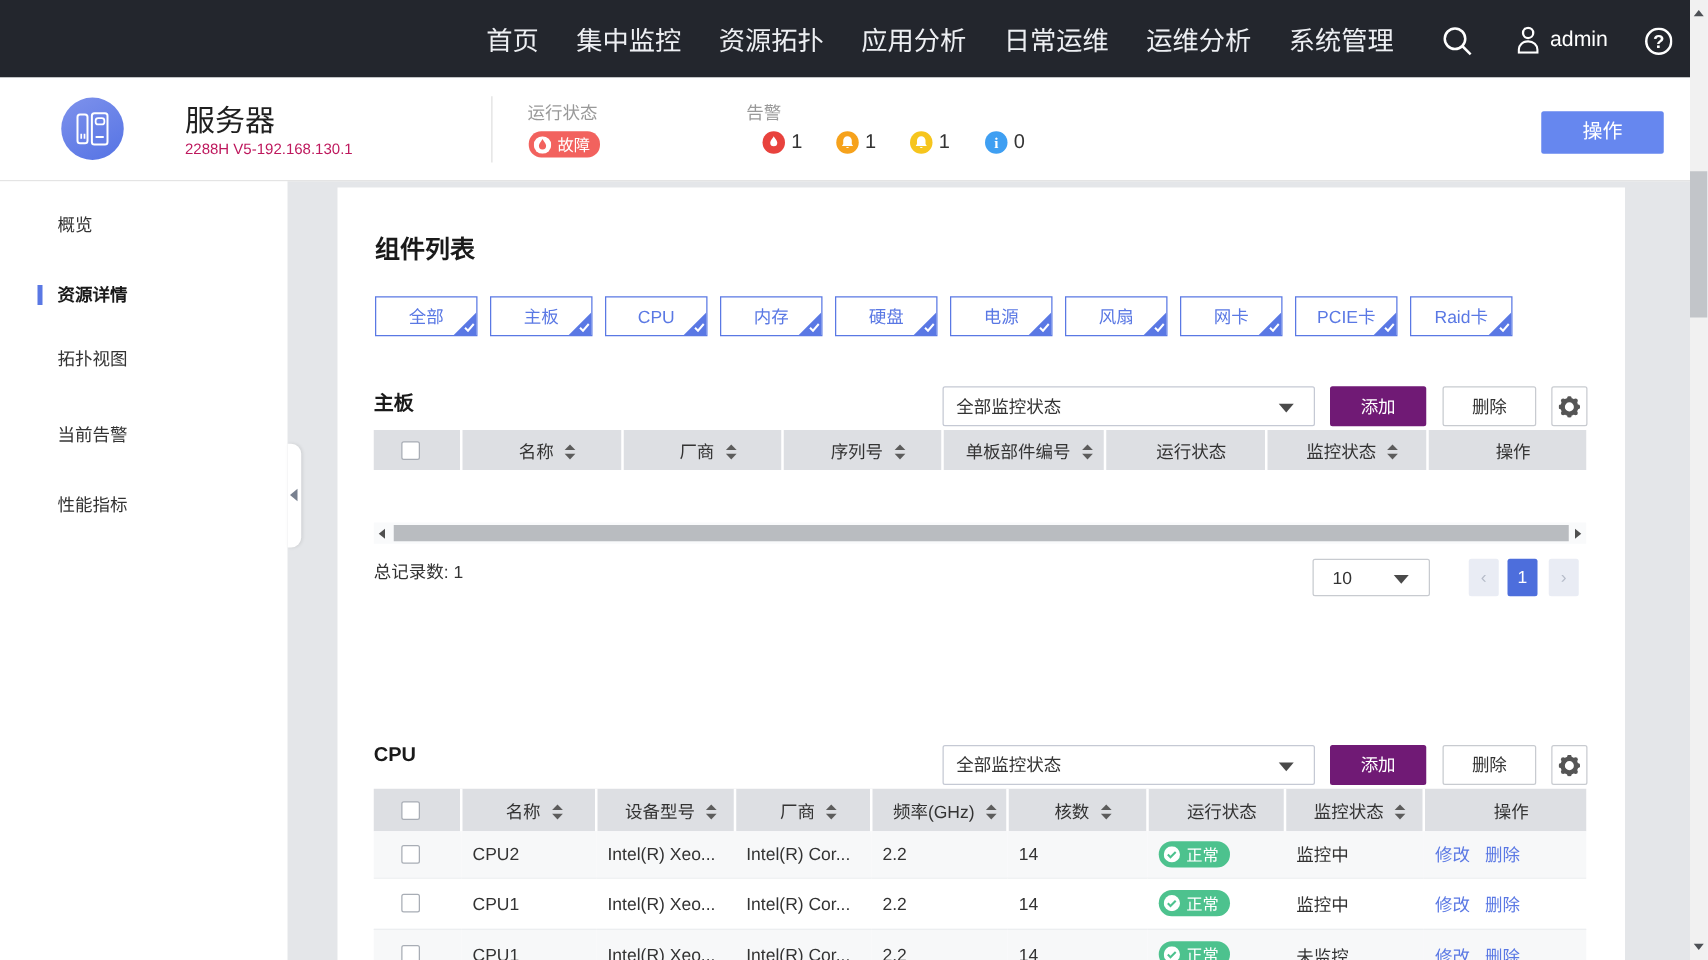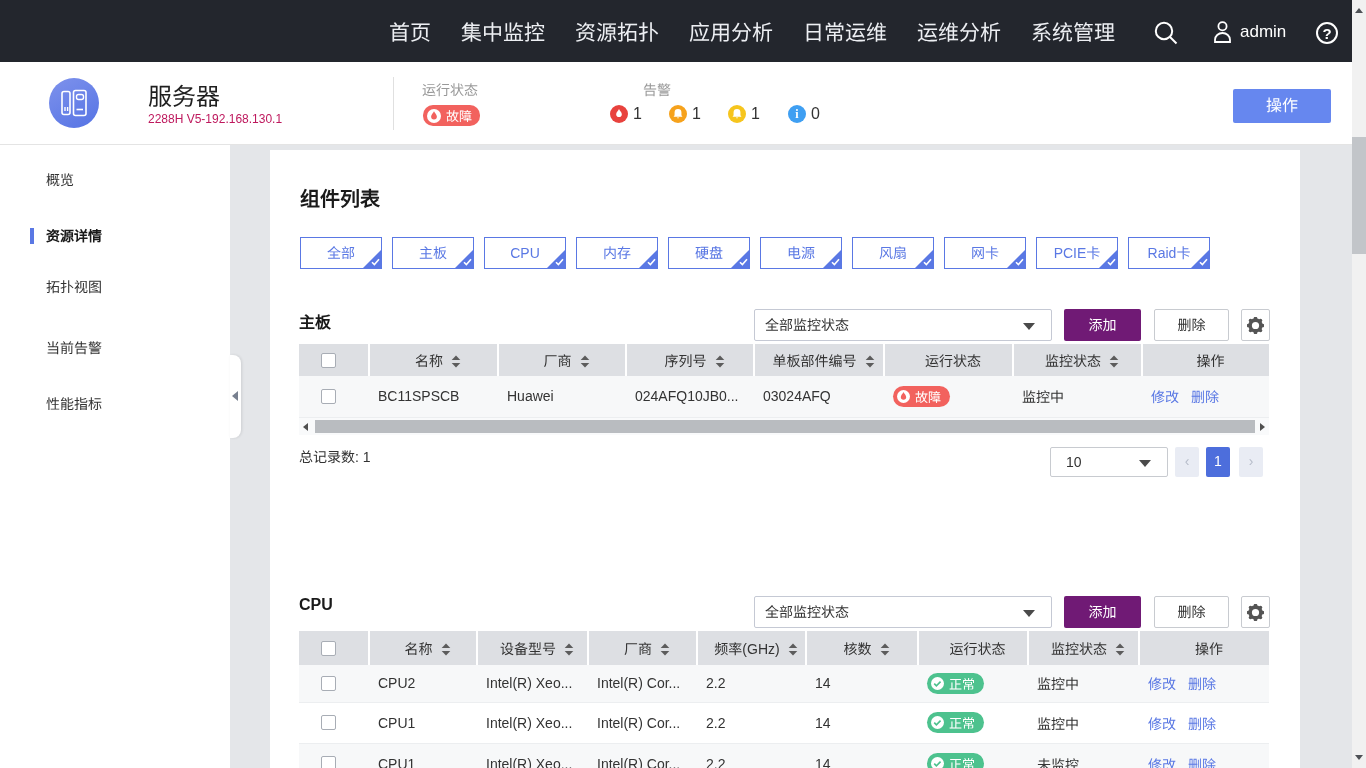--- a/index.html
+++ b/index.html
@@ -54,21 +54,21 @@
   table.tbl td { padding:0 0 0 9px; border-bottom:1px solid #eceef0; }
   .cb { width:15px; height:15px; border:1px solid #a8adb5; border-radius:2px; background:#fff; margin-left:22px; }
   .sort { display:inline-block; vertical-align:-2px; margin-left:8px; }
   .pill { display:inline-flex; align-items:center; width:57px; height:21px; border-radius:11px; color:#fff; font-size:13px; }
   .pill.red { background:#f2625e; }
   .pill.green { background:#4dc28e; }
   .lnk { color:#5a78e4; }
   .hscroll { position:absolute; left:29px; width:970px; height:17px; background:#f9fafb; }
   .hscroll .thumb { position:absolute; left:16px; top:2px; height:13px; background:#b9bcc0; }
   .total { position:absolute; left:29px; font-size:14px; color:#333; }
-  .psel { position:absolute; left:780px; width:118px; height:30px; border:1px solid #c8cbd0; border-radius:2px; background:#fff; line-height:28px; padding-left:15px; }
+  .psel { position:absolute; left:780px; width:94px; height:30px; border:1px solid #c8cbd0; border-radius:2px; background:#fff; line-height:28px; padding-left:15px; }
   .psel i { position:absolute; right:16px; top:12px; border:6px solid transparent; border-top:7px solid #4a4a4a; }
   .pbox { position:absolute; width:24px; height:30px; border-radius:2px; background:#e9ecf4; color:#b6bcc9; text-align:center; line-height:28px; font-size:14px; }
   .pbox.on { background:#4d6edc; color:#fff; }
 
   
   #vsb { left:1352px; top:0; width:14px; height:768px; background:#f1f1f1; }
   #vsb .thumb { position:absolute; left:0; top:137px; width:14px; height:117px; background:#c2c5c9; }
   .tri-up { width:0; height:0; border:4px solid transparent; border-bottom:5px solid #4e5156; position:absolute; left:3px; top:4px; }
   .tri-dn { width:0; height:0; border:4px solid transparent; border-top:5px solid #4e5156; position:absolute; left:3px; bottom:4px; }
 </style>
@@ -115,21 +115,21 @@
     <div class="sub">2288H V5-192.168.130.1</div>
     <div class="vline"></div>
     <div class="glabel" style="left:422px;">运行状态</div>
     <div class="statuspill">
       <svg style="margin-left:4px" width="14" height="14" viewBox="0 0 14 14">
         <circle cx="7" cy="7" r="7" fill="#fff"></circle>
         <path d="M7 2.2 C7.6 3.8 9.9 5.6 9.9 7.6 a2.9 2.9 0 0 1 -5.8 0 C4.1 5.6 6.4 3.8 7 2.2 z" fill="#f2625e"></path>
       </svg>
       <span style="margin-left:5px">故障</span>
     </div>
-    <div class="glabel" style="left:643px;">告警</div>
+    <div class="glabel" style="left:597px;">告警</div>
     <div class="alarm" style="left:610px;">
       <div class="c" style="background:#e8423d">
         <svg width="12" height="12" viewBox="0 0 14 14">
           <path d="M7 1.2 C7.7 3 10.3 5 10.3 7.2 a3.3 3.3 0 0 1 -6.6 0 C3.7 5 6.3 3 7 1.2 z" fill="#fff"></path>
         </svg>
       </div>
       <span class="n">1</span>
     </div>
     <div class="alarm" style="left:669px;">
       <div class="c" style="background:#f6a21c">
@@ -253,38 +253,20 @@
         <th>单板部件编号<span class="sort"><svg width="10" height="13" viewBox="0 0 10 13">
                 <path d="M5 0.5 L9.3 5 H0.7 z" fill="#5c5c5c"></path>
                 <path d="M5 12.5 L0.7 8 H9.3 z" fill="#5c5c5c"></path>
               </svg></span></th>
         <th>运行状态</th>
         <th>监控状态<span class="sort"><svg width="10" height="13" viewBox="0 0 10 13">
                 <path d="M5 0.5 L9.3 5 H0.7 z" fill="#5c5c5c"></path>
                 <path d="M5 12.5 L0.7 8 H9.3 z" fill="#5c5c5c"></path>
               </svg></span></th>
         <th>操作</th>
-      </tr>
-      <tr style="background:#f7f8f9;height:41px;">
-        <td style="padding:0">
-            <div class="cb"></div>
-          </td>
-        <td>BC11SPSCB</td>
-        <td>Huawei</td>
-        <td>024AFQ10JB0...</td>
-        <td>03024AFQ</td>
-        <td><span class="pill red">
-              <svg style="margin-left:4px" width="13" height="13" viewBox="0 0 14 14">
-                <circle cx="7" cy="7" r="7" fill="#fff"></circle>
-                <path d="M7 2.2 C7.6 3.8 9.9 5.6 9.9 7.6 a2.9 2.9 0 0 1 -5.8 0 C4.1 5.6 6.4 3.8 7 2.2 z" fill="#f2625e"></path>
-              </svg>
-              <span style="margin-left:5px">故障</span>
-            </span></td>
-        <td>监控中</td>
-        <td><span class="lnk">修改</span><span class="lnk" style="margin-left:12px">删除</span></td>
       </tr>
     </tbody>
     </table>
     <div class="hscroll" style="top:268px;">
       <div style="position:absolute;left:4px;top:5px;border:4px solid transparent;border-right:5px solid #505050;border-left:none;"></div>
       <div style="position:absolute;right:4px;top:5px;border:4px solid transparent;border-left:5px solid #505050;border-right:none;"></div>
       <div class="thumb" style="width:940px;"></div>
     </div>
     <div class="total" style="top:296px;">总记录数: 1</div>
     <div class="psel" style="top:297px;">10<i></i></div>

